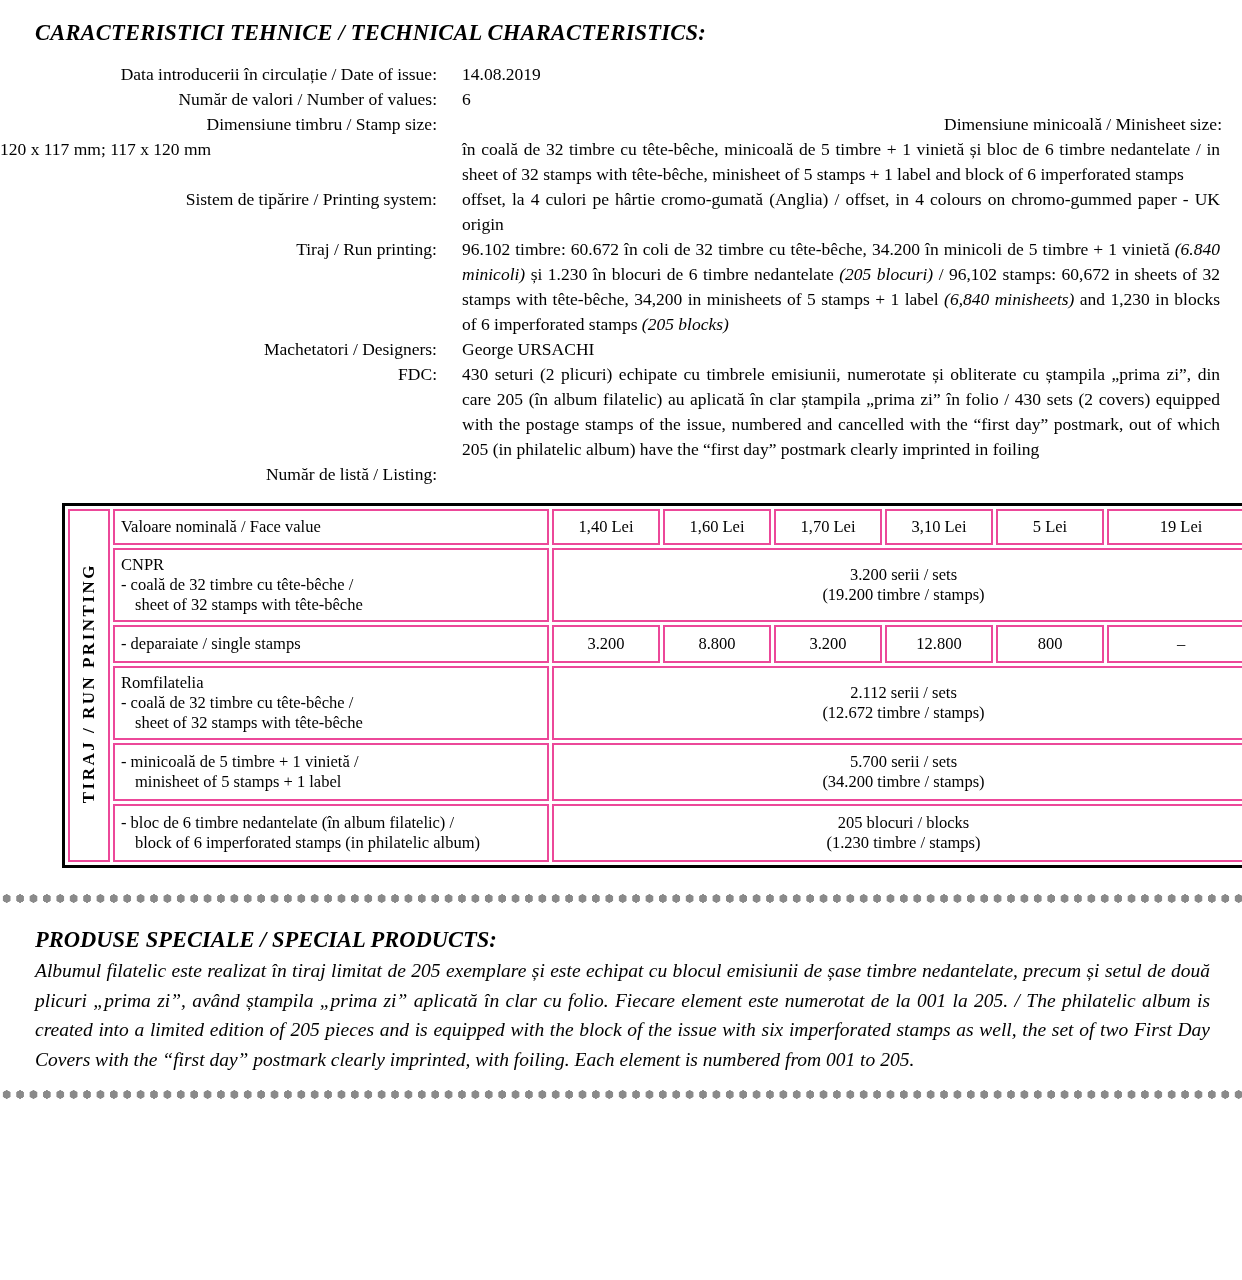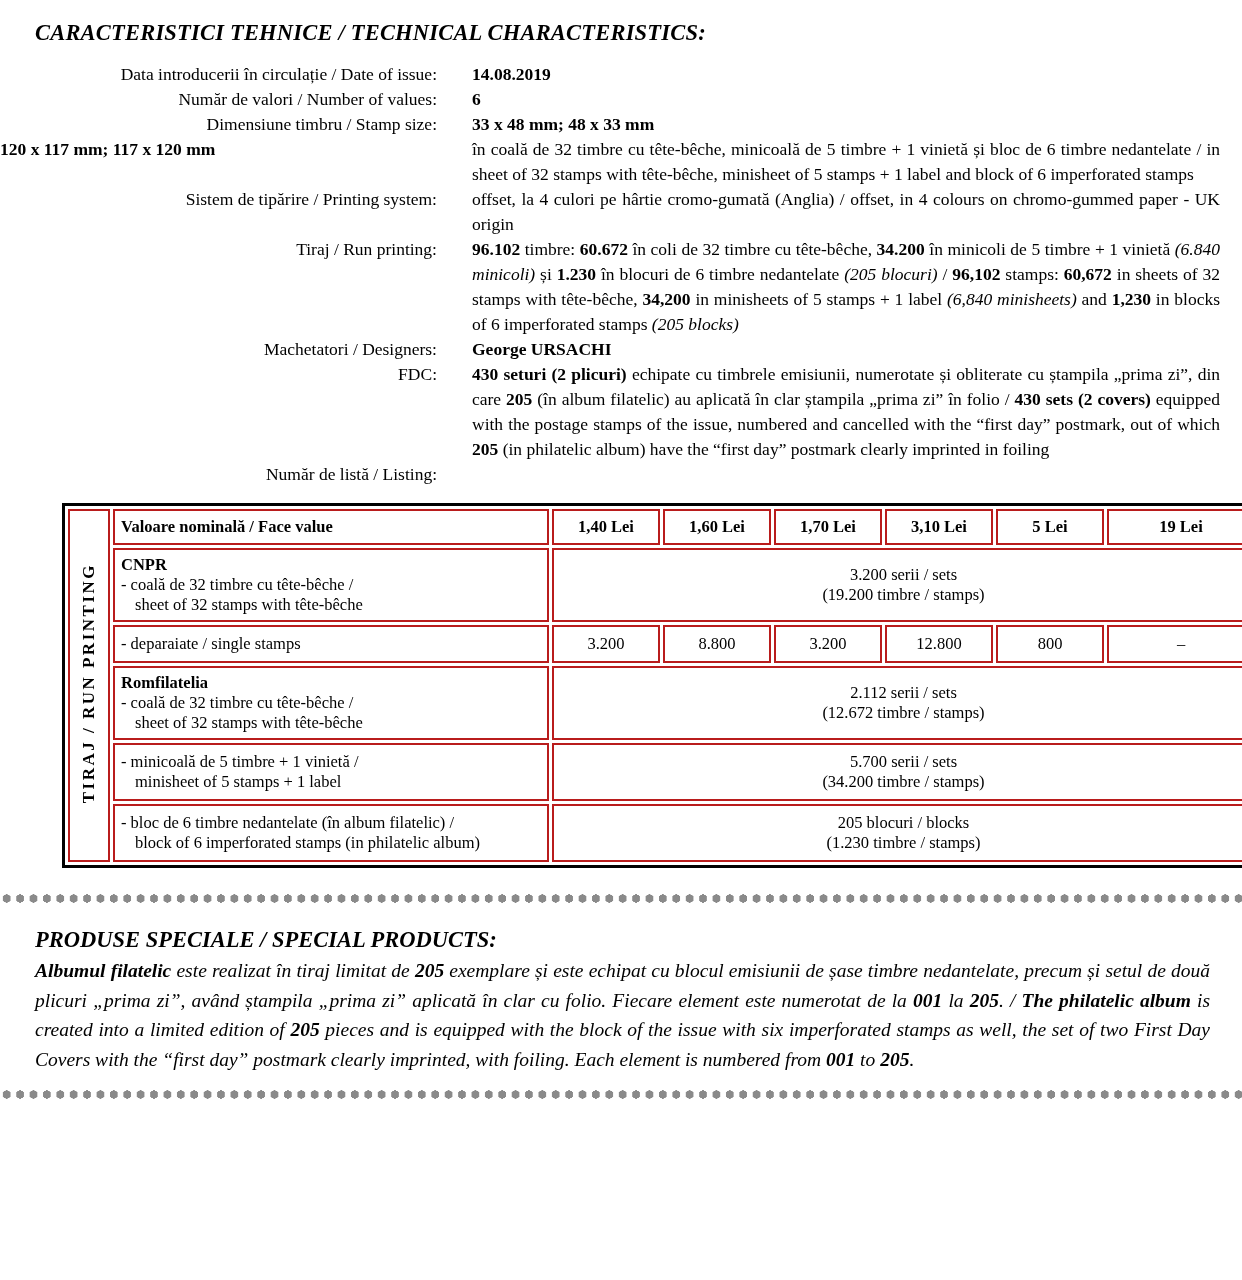--- a/index.html
+++ b/index.html
@@ -1,52 +1,52 @@
 <!DOCTYPE html>
 <html><head>
 <meta charset="utf-8">
 <style>
   html,body{margin:0;padding:0;}
   body{
     width:1242px;height:1280px;overflow:hidden;
     background:#ffffff;color:#000000;
     font-family:"Liberation Serif","DejaVu Serif",serif;
   }
-  .b{font-weight:bold;}
+  .b{font-weight:normal;}
   .i{font-style:italic;}
 
   .doc-title{
     margin:20px 20px 0 35px;
     font-size:22.5px;font-weight:bold;font-style:italic;
     letter-spacing:0.2px;
   }
 
   
   .chars{
     margin:16px 20px 0 0;
     display:grid;
     grid-template-columns:437px 1fr;
-    column-gap:35px;
+    column-gap:25px;
     font-size:17.5px;line-height:25px;
   }
   .char-label{text-align:right;}
   .char-value{text-align:justify;padding-right:2px;}
 
   
   table.runtable{
     margin:16px 0 0 62px;
     width:1166px;
     table-layout:fixed;
     border-collapse:separate;
     border-spacing:3px;
     border:3px solid #000;
     font-size:16.5px;
   }
   table.runtable td{
-    border:2px solid #b91c1c;
+    border:2px solid #ec4899;
     vertical-align:middle;
     padding:2px 6px;
     overflow:hidden;
   }
   td.vcell{text-align:center;padding:2px 0;}
   .vlabel{
     writing-mode:vertical-rl;
     transform:rotate(180deg);
     display:inline-block;
     font-weight:bold;font-size:17px;letter-spacing:2.5px;
@@ -87,21 +87,21 @@
 <body>
 
 <div class="doc-title">CARACTERISTICI TEHNICE / TECHNICAL CHARACTERISTICS:</div>
 
 <div class="chars" id="char-rows">
     <div class="char-label">Data introducerii în circulație / Date of issue:</div>
     <div class="char-value"><span class="b">14.08.2019</span></div>
     <div class="char-label">Număr de valori / Number of values:</div>
     <div class="char-value"><span class="b">6</span></div>
     <div class="char-label">Dimensiune timbru / Stamp size:</div>
-    <div class="char-value"><span class="b">33 x 48 mm; 48 x 33 mm</span></div>
+    <div class="char-label">Dimensiune minicoală / Minisheet size:</div>
     <div class="char-value"><span class="b">120 x 117 mm; 117 x 120 mm</span></div>
     <div class="char-value"><span>în coală de 32 timbre cu tête-bêche, minicoală de 5 timbre + 1 vinietă și bloc de 6 timbre nedantelate / in sheet of 32 stamps with tête-bêche, minisheet of 5 stamps + 1 label and block of 6 imperforated stamps</span></div>
     <div class="char-label">Sistem de tipărire / Printing system:</div>
     <div class="char-value"><span>offset, la 4 culori pe hârtie cromo-gumată (Anglia) / offset, in 4 colours on chromo-gummed paper - UK origin</span></div>
     <div class="char-label">Tiraj / Run printing:</div>
     <div class="char-value"><span class="b">96.102</span><span> timbre: </span><span class="b">60.672</span><span> în coli de 32 timbre cu tête-bêche, </span><span class="b">34.200</span><span> în minicoli de 5 timbre + 1 vinietă </span><span class="i">(6.840 minicoli)</span><span> și </span><span class="b">1.230</span><span> în blocuri de 6 timbre nedantelate </span><span class="i">(205 blocuri)</span><span> / </span><span class="b">96,102</span><span> stamps: </span><span class="b">60,672</span><span> in sheets of 32 stamps with tête-bêche, </span><span class="b">34,200</span><span> in minisheets of 5 stamps + 1 label </span><span class="i">(6,840 minisheets)</span><span> and </span><span class="b">1,230</span><span> in blocks of 6 imperforated stamps </span><span class="i">(205 blocks)</span></div>
     <div class="char-label">Machetatori / Designers:</div>
     <div class="char-value"><span class="b">George URSACHI</span></div>
     <div class="char-label">FDC:</div>
     <div class="char-value"><span class="b">430 seturi (2 plicuri)</span><span> echipate cu timbrele emisiunii, numerotate și obliterate cu ștampila „prima zi”, din care </span><span class="b">205</span><span> (în album filatelic) au aplicată în clar ștampila „prima zi” în folio / </span><span class="b">430 sets (2 covers)</span><span> equipped with the postage stamps of the issue, numbered and cancelled with the “first day” postmark, out of which </span><span class="b">205</span><span> (in philatelic album) have the “first day” postmark clearly imprinted in foiling</span></div>

